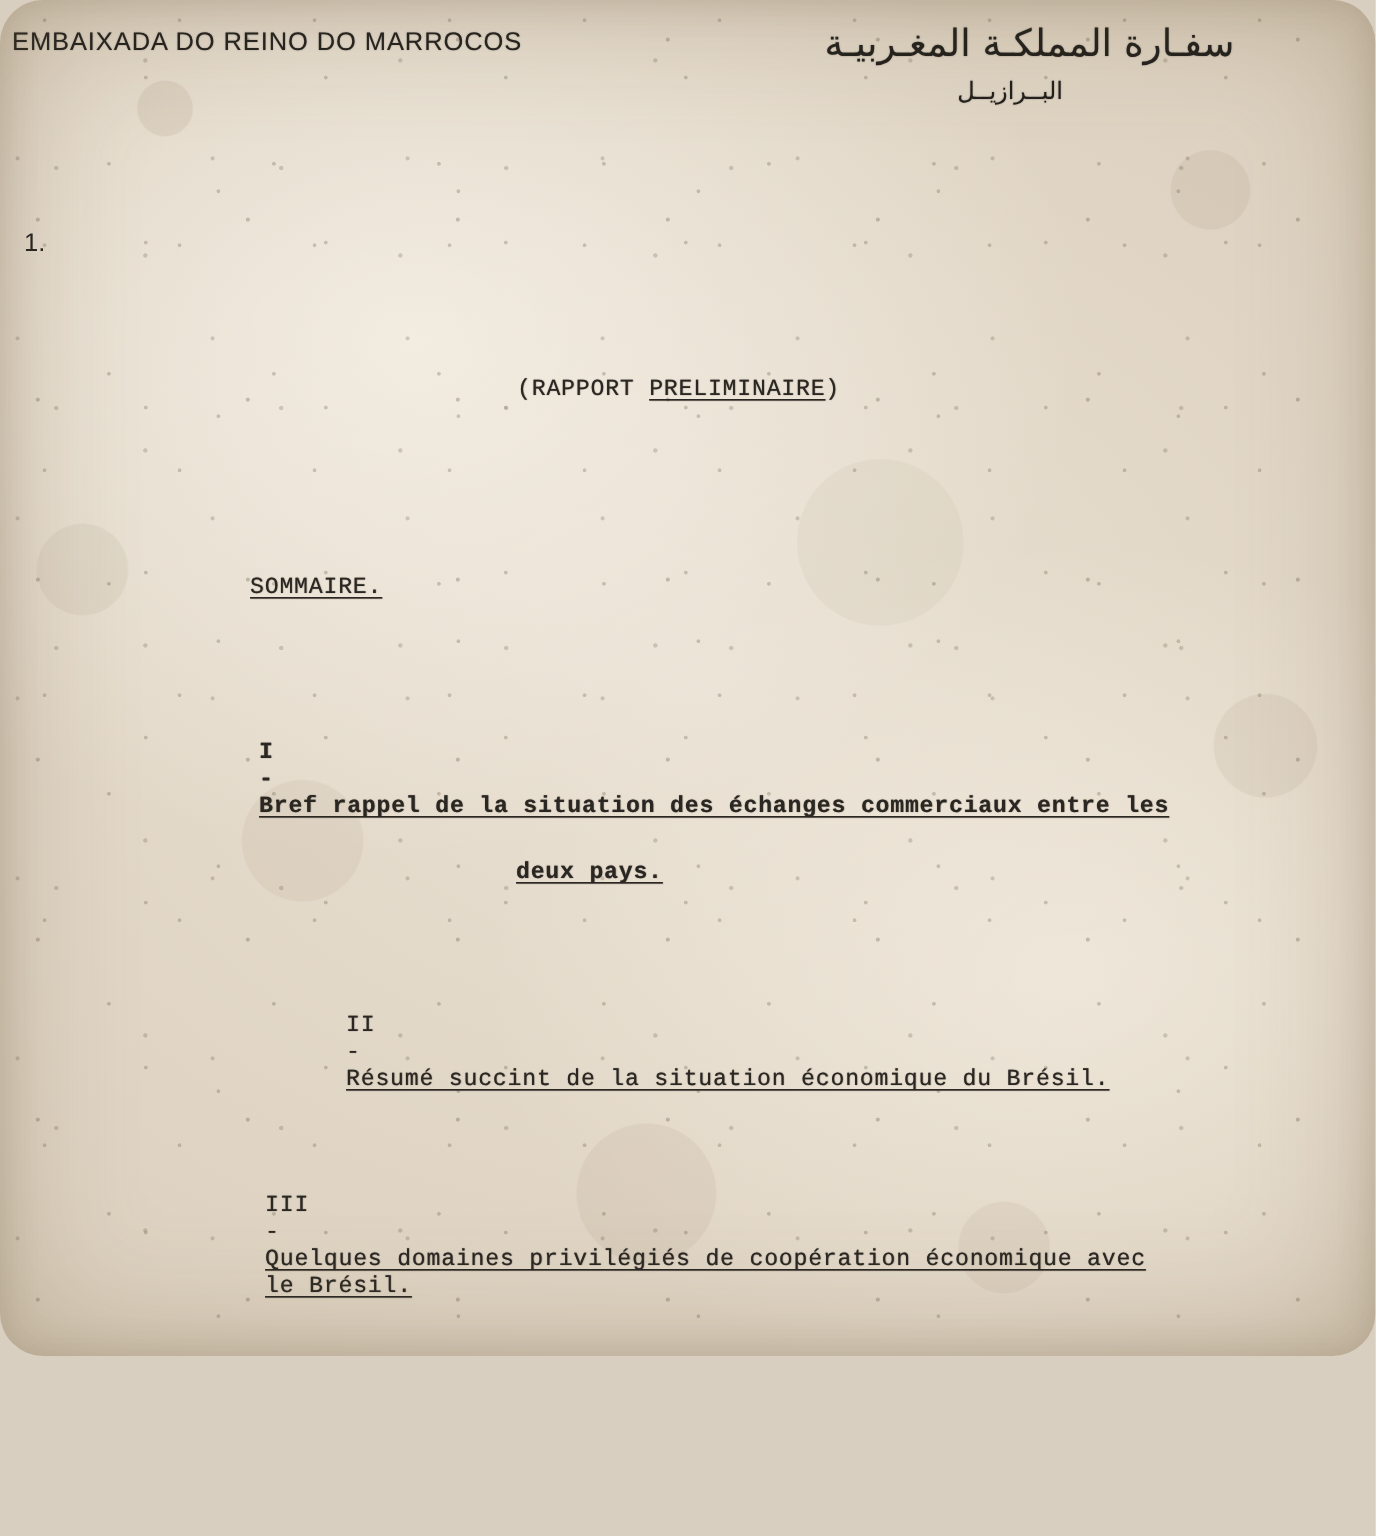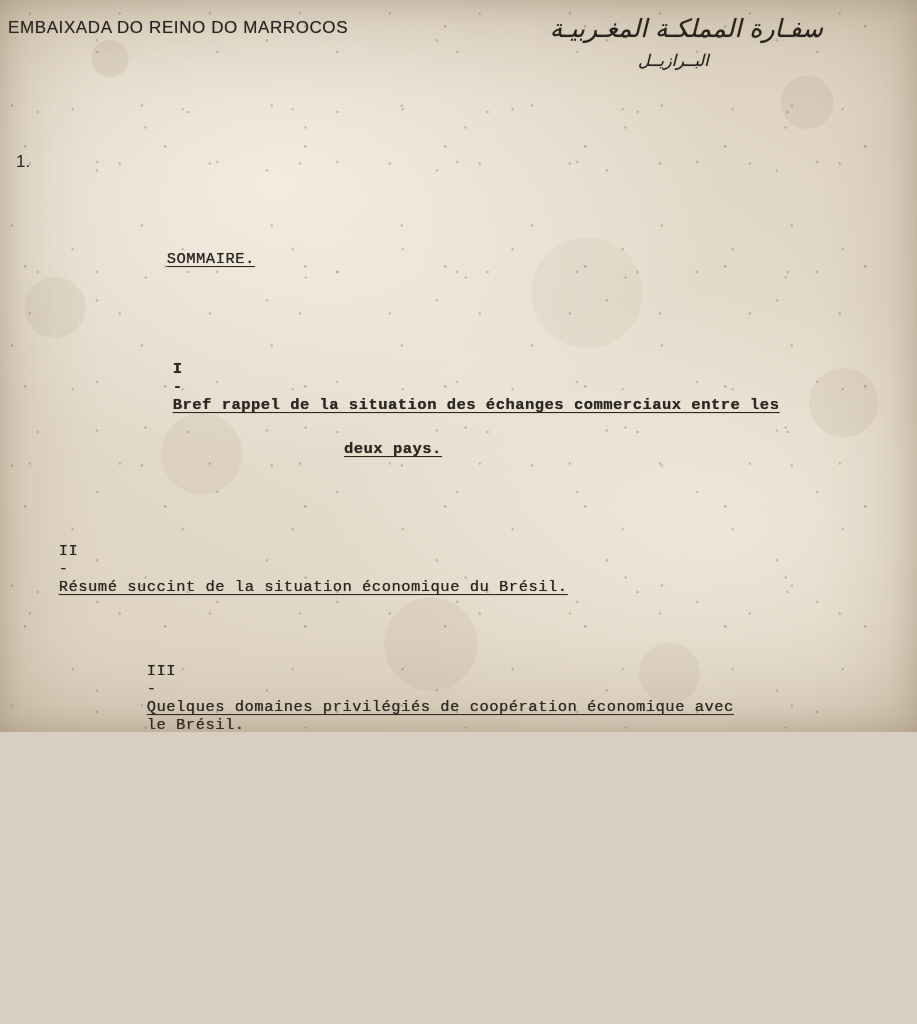--- a/index.html
+++ b/index.html
@@ -11,27 +11,28 @@
     height: 1024px;
     overflow: hidden;
     background: #d9cfc0;
     font-family: "Liberation Mono", monospace;
   }
 
   
   .page {
     position: relative;
     width: 917px;
-    height: 732px;
+    height: 904px;
     box-sizing: border-box;
     background:
       radial-gradient(ellipse 70% 55% at 30% 25%, rgba(255,252,245,0.55), rgba(255,255,255,0) 70%),
       radial-gradient(ellipse 60% 45% at 78% 72%, rgba(255,250,240,0.42), rgba(255,255,255,0) 72%),
       radial-gradient(ellipse 120% 90% at 50% 50%, #e9e0d2 0%, #ded3c2 55%, #cfc2ad 88%, #bfb09a 100%);
     overflow: hidden;
+    border-radius: 29px;
   }
   
   .grain {
     position: absolute;
     inset: 0;
     pointer-events: none;
     background-image:
       radial-gradient(circle at 12% 8%, rgba(120,95,60,0.10) 0 18px, rgba(0,0,0,0) 19px),
       radial-gradient(circle at 88% 14%, rgba(120,95,60,0.09) 0 26px, rgba(0,0,0,0) 27px),
       radial-gradient(circle at 22% 62%, rgba(130,100,60,0.07) 0 40px, rgba(0,0,0,0) 41px),
@@ -91,21 +92,20 @@
   }
 
   .arabic-head {
     position: absolute;
     top: 14px;
     right: 94px;
     text-align: center;
     color: #211f1c;
     font-family: "DejaVu Sans", sans-serif;
     direction: rtl;
-    font-style: italic;
   }
   .ar-line1 {
     font-size: 25px;
     letter-spacing: 1px;
     text-shadow: 0 0 1px rgba(40,35,28,0.5);
   }
   .ar-line2 {
     font-size: 16px;
     margin-top: 8px;
     margin-right: 26px;
@@ -142,22 +142,22 @@
     text-underline-offset: 3px;
     text-decoration-thickness: from-font;
   }
 
   .title1 { padding-left: 196px; margin-bottom: 48px; }
   .title2 { padding-left: 286px; margin-bottom: 78px; }
   .sommaire { padding-left: 108px; margin-bottom: 56px; }
 
   .item { padding-left: 114px; margin-bottom: 30px; font-weight: bold; }
   .item .cont { padding-left: 230px; display: block; margin-top: 8px; }
-  .item-ii { margin-bottom: 30px; }
-  .item-iii { padding-left: 88px; margin-bottom: 30px; }
+  .item-ii { padding-left: 172px; margin-bottom: 30px; }
+  .item-iii { padding-left: 118px; margin-bottom: 30px; }
   .item-iv { padding-left: 174px; margin-bottom: 42px; }
 </style>
 </head>
 <body>
 
 <div class="page">
 
   <div class="grain"></div>
   <div class="speckle"></div>
 
@@ -168,20 +168,23 @@
   <div class="arabic-head">
     <div class="ar-line1">سفـارة المملكـة المغـربيـة</div>
     <div class="ar-line2">البــرازيــل</div>
   </div>
 
   <div class="page-number">1.</div>
 
   <div class="typed">
 
 
+    <div class="ln title2">
+      <span>(RAPPORT </span><span class="u">PRELIMINAIRE</span><span>)</span>
+    </div>
 
     <div class="ln sommaire">
       <span class="u">SOMMAIRE.</span>
     </div>
 
     <div class="ln item">
       <span>I</span>
       <span>-</span>
       <span class="u">Bref rappel de la situation des échanges commerciaux entre les</span>
       <span class="cont u">deux pays.</span>

